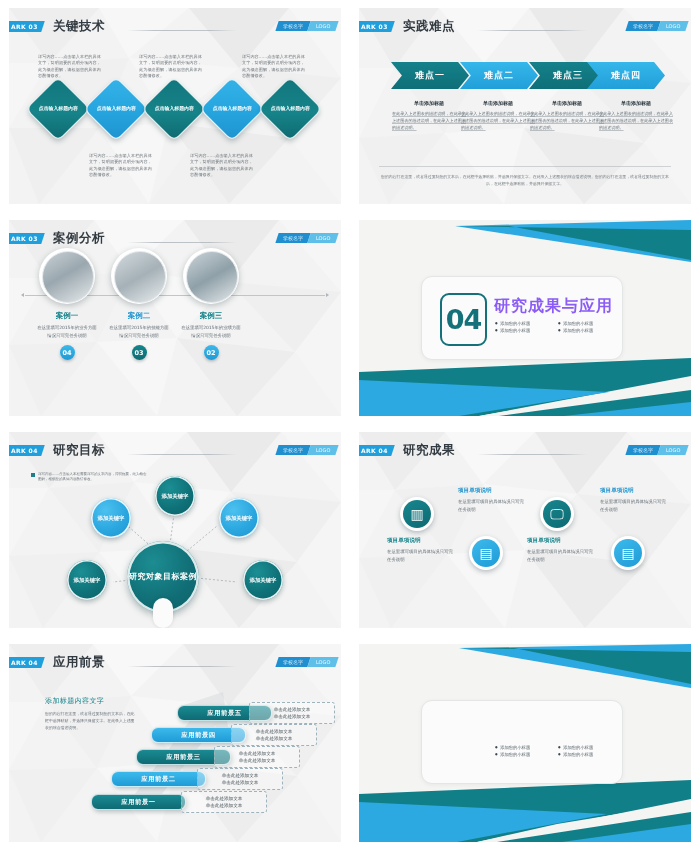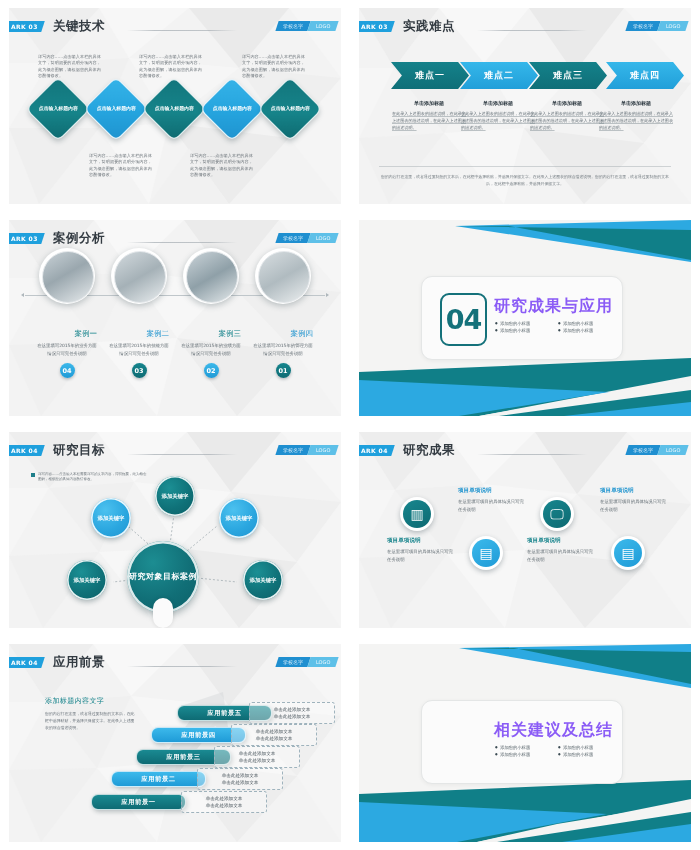--- a/index.html
+++ b/index.html
@@ -106,21 +106,21 @@
     background:#ffffff;padding:3px;box-sizing:border-box;
     box-shadow:0 2px 6px rgba(40,60,70,.28);
     margin:0 auto;
   }
   .circ i{
     display:block;width:100%;height:100%;border-radius:50%;
     border:1px solid #e3e7ea;
     background:#cfd6da;
     overflow:hidden;position:relative;
   }
-  .s3-name{text-align:right;font-size:7.5px;font-weight:normal;color:#1f94cf;margin-top:25px;}
+  .s3-name{text-align:center;font-size:7.5px;font-weight:bold;color:#1f94cf;margin-top:7px;}
   .s3-name.teal{color:#14828a;}
   .s3-desc{text-align:center;font-size:4.4px;line-height:1.75;color:#5d686f;margin-top:3px;}
   .num-badge{
     width:15px;height:15px;border-radius:50%;margin:6px auto 0;
     display:flex;align-items:center;justify-content:center;
     color:#fff;font-size:6.5px;font-weight:bold;
     box-shadow:0 1.5px 3px rgba(40,60,70,.3);
   }
   .num-badge.blue{background:linear-gradient(180deg,#3cb8ea,#1f9ad6);}
   .num-badge.teal{background:linear-gradient(180deg,#15858d,#0e6b73);}
@@ -303,21 +303,21 @@
       <div style="position:absolute;left:32px;top:54px;width:286px;height:35px;">
         <div class="chev teal" style="left:0px;">
             <b>难点一</b>
           </div>
         <div class="chev blue" style="left:69px;">
             <b>难点二</b>
           </div>
         <div class="chev teal" style="left:138px;">
             <b>难点三</b>
           </div>
-        <div class="chev blue" style="left:215px;align-items:center;">
+        <div class="chev blue" style="left:196px;align-items:center;">
             <b>难点四</b>
           </div>
       </div>
 
       <div class="s2-col" style="left:33px;top:92px;">
         <div class="t">单击添加标题</div>
         <div class="p">在此录入上述图表的描述说明，在此录入上述图表的描述说明，在此录入上述图表的描述说明。</div>
       </div>
       <div class="s2-col" style="left:102px;top:92px;">
         <div class="t">单击添加标题</div>
@@ -387,28 +387,20 @@
         <div class="num-badge teal">03</div>
       </div>
       <div class="circ-wrap" style="left:172px;">
         <div class="circ">
             <i style="background:linear-gradient(150deg,#cbd4d9 0%,#8fa0a8 50%,#e4e9eb 100%);"></i>
           </div>
         <div class="s3-name teal">案例三</div>
         <div class="s3-desc">在这里填写2015年的业绩方面情况只写完任务说明</div>
         <div class="num-badge blue">02</div>
       </div>
-      <div class="circ-wrap" style="left:244px;">
-        <div class="circ">
-            <i style="background:linear-gradient(150deg,#d8dee1 0%,#b0bbc0 50%,#eceff0 100%);"></i>
-          </div>
-        <div class="s3-name blue">案例四</div>
-        <div class="s3-desc">在这里填写2015年的管理方面情况只写完任务说明</div>
-        <div class="num-badge teal">01</div>
-      </div>
     </div>
   </div>
 
   <div class="slide">
     <div class="canvas">
       <div class="sec">
         <svg viewBox="0 0 332 196" preserveAspectRatio="none" style="position:absolute;inset:0;width:100%;height:100%;">
           <rect width="332" height="196" fill="#f4f4f3"></rect>
           <polygon points="332,0 332,42 96,6" fill="#2ca9e1"></polygon>
           <polygon points="332,10 332,40 150,6 96,6" fill="#107f88"></polygon>
@@ -637,21 +629,20 @@
           <polygon points="332,0 332,44 100,4" fill="#2ca9e1"></polygon>
           <polygon points="332,8 332,40 155,4 100,4" fill="#107f88"></polygon>
           <polygon points="0,150 0,198 118,198 332,155 332,136" fill="#107f88"></polygon>
           <polygon points="0,158 0,198 98,198 248,170" fill="#2ca9e1"></polygon>
           <polygon points="118,198 332,198 332,158 198,180" fill="#f4f4f3"></polygon>
           <polygon points="138,198 332,198 332,168" fill="#107f88"></polygon>
           <polygon points="203,198 332,198 332,180" fill="#2ca9e1"></polygon>
         </svg>
       </div>
       <div class="sec-card">
-        <div class="sec-ttl">相关建议及总结</div>
         <div class="sec-bul">
           <div>添加您的小标题</div>
           <div>添加您的小标题</div>
           <div>添加您的小标题</div>
           <div>添加您的小标题</div>
         </div>
       </div>
     </div>
   </div>
 

